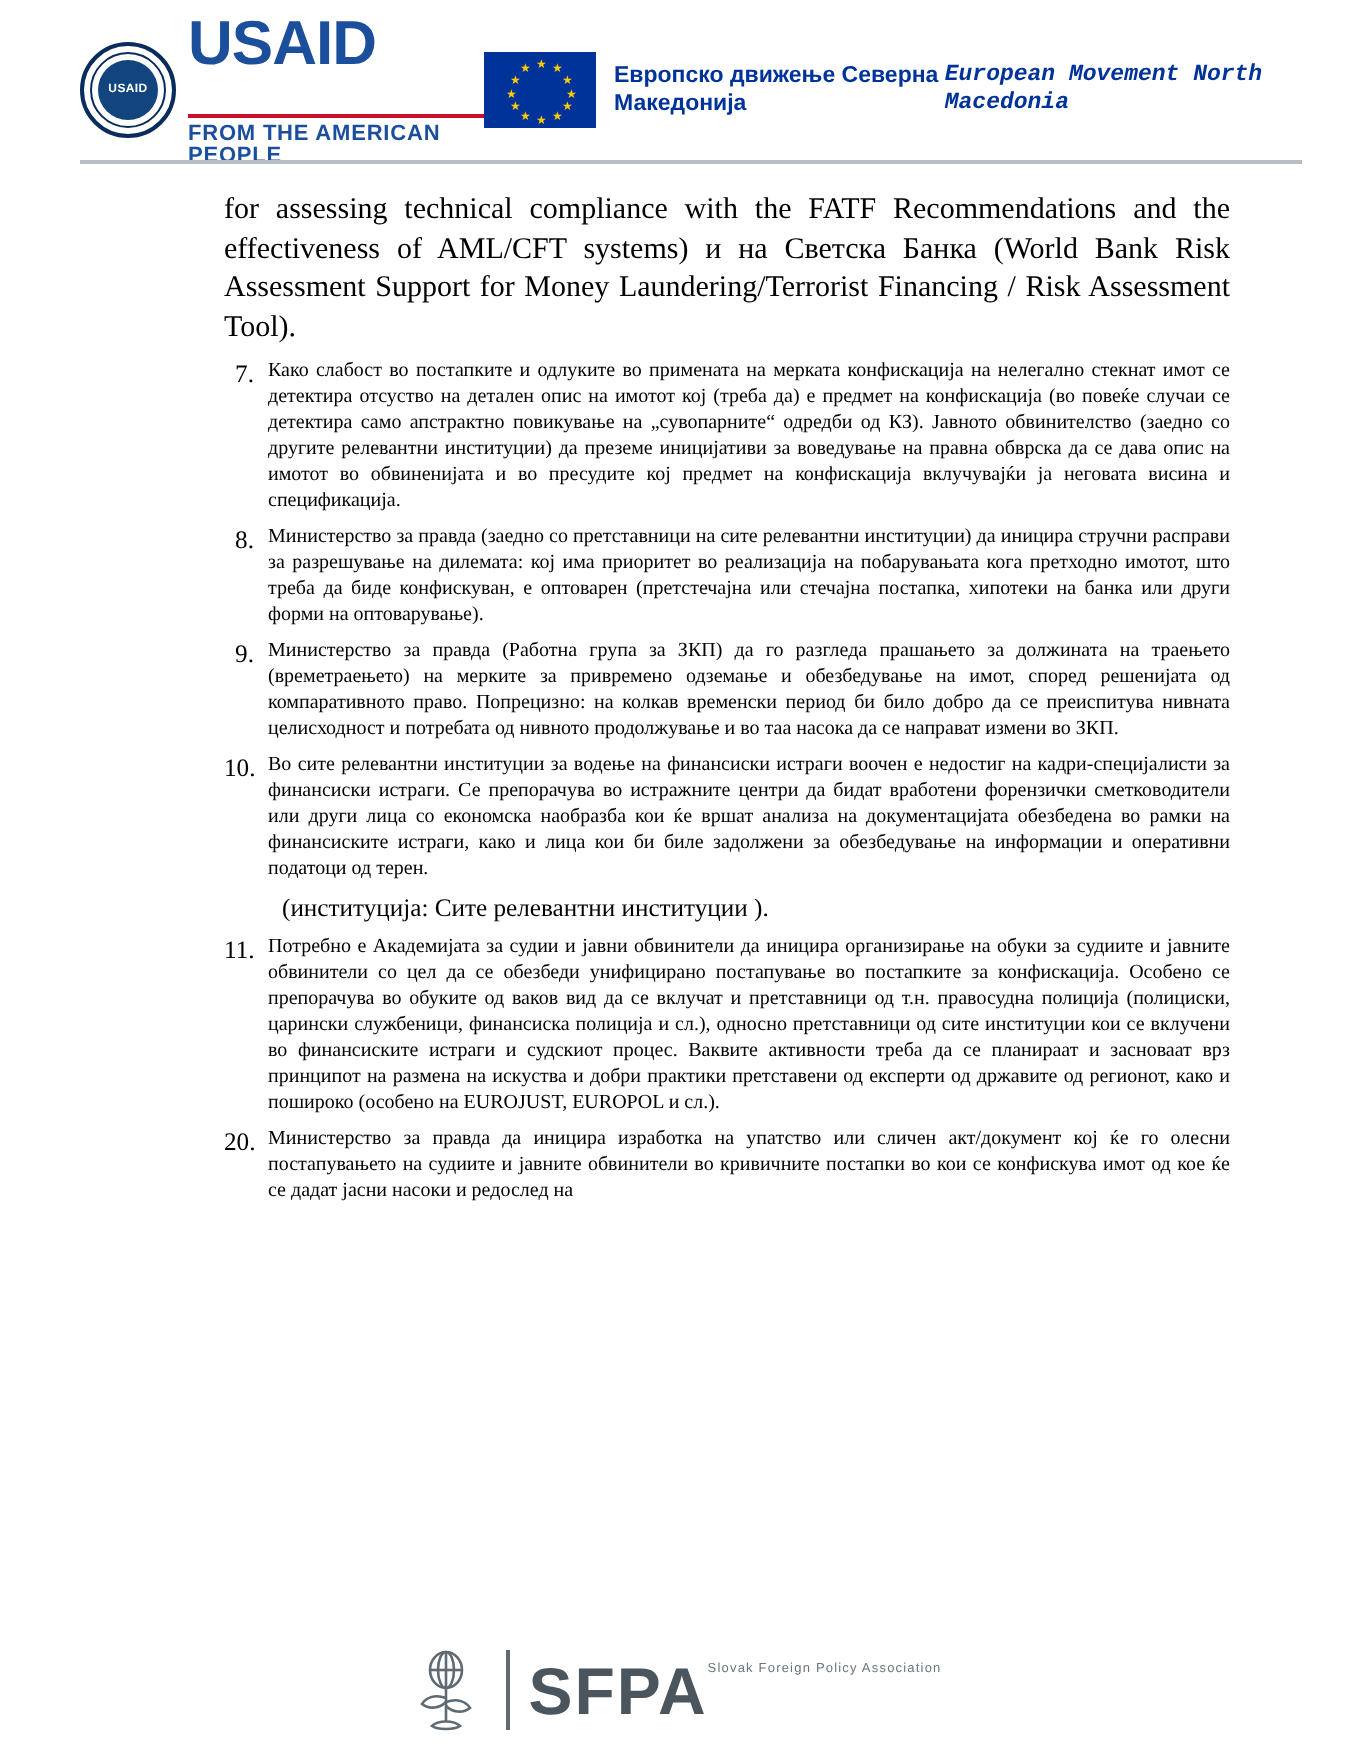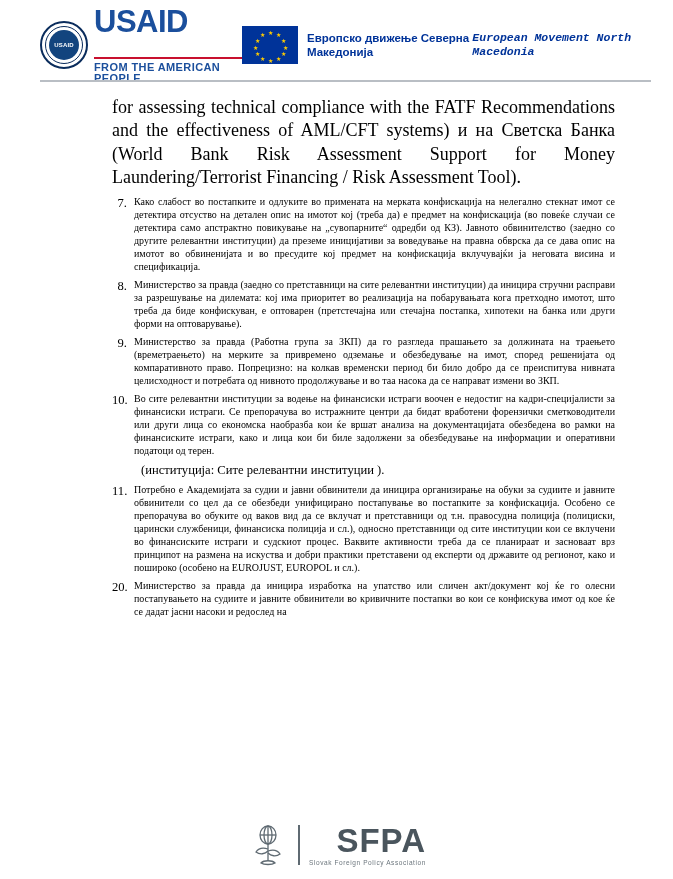--- a/index.html
+++ b/index.html
@@ -142,21 +142,21 @@
     background: #b9bec4;
   }
 
   
   .content {
     padding: 14px 58px 0 112px;
     box-sizing: border-box;
   }
   .para {
     text-align: justify;
-    font-size: 18px;
+    font-size: 15px;
     line-height: 1.30;
     margin: 0 0 5px 0;
   }
   .item {
     display: flex;
     align-items: flex-start;
     margin: 0 0 5px 0;
   }
   .item-num {
     width: 22px;
@@ -204,23 +204,21 @@
     flex: none;
   }
   .sfpa-emblem svg { display: block; }
   .sfpa-divider {
     width: 2px;
     height: 40px;
     background: #5f6a72;
   }
   .sfpa-text {
     display: flex;
-    flex-direction: column;
     line-height: 1;
-    text-align: right;
   }
   .sfpa-word {
     font-family: "Liberation Sans", sans-serif;
     font-size: 33px;
     font-weight: bold;
     color: #4a555d;
     letter-spacing: 1px;
   }
   .sfpa-sub {
     margin-top: 3px;

